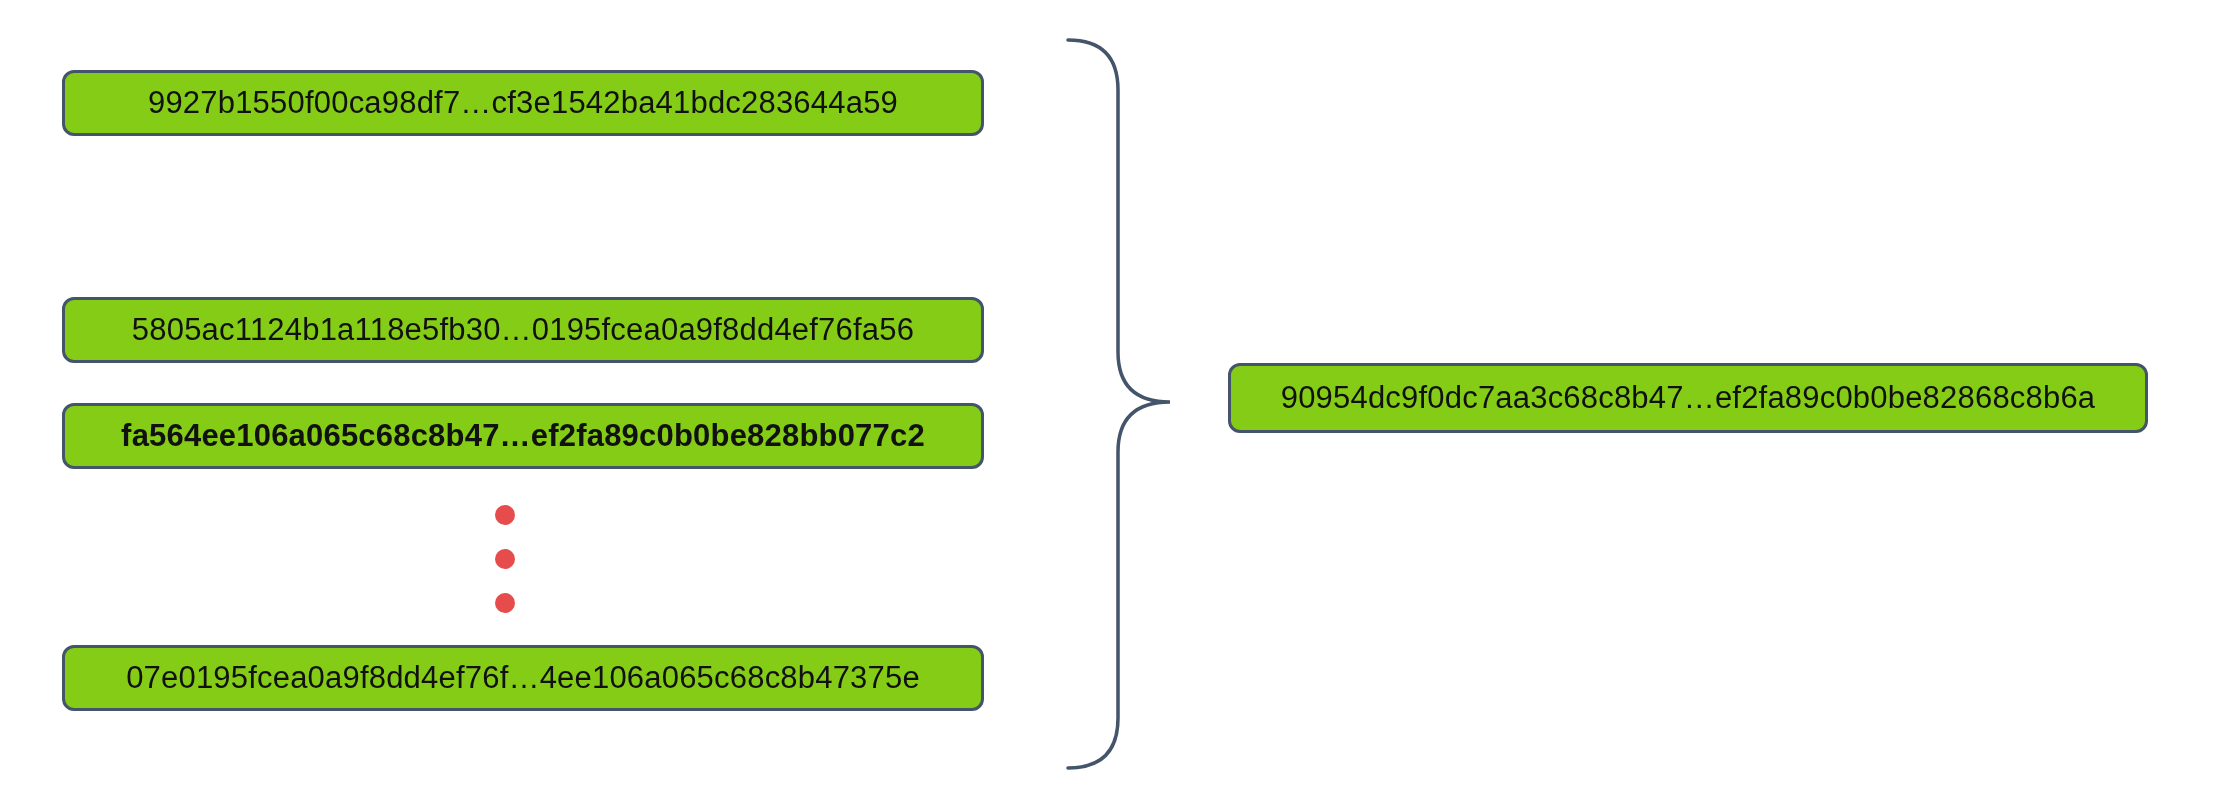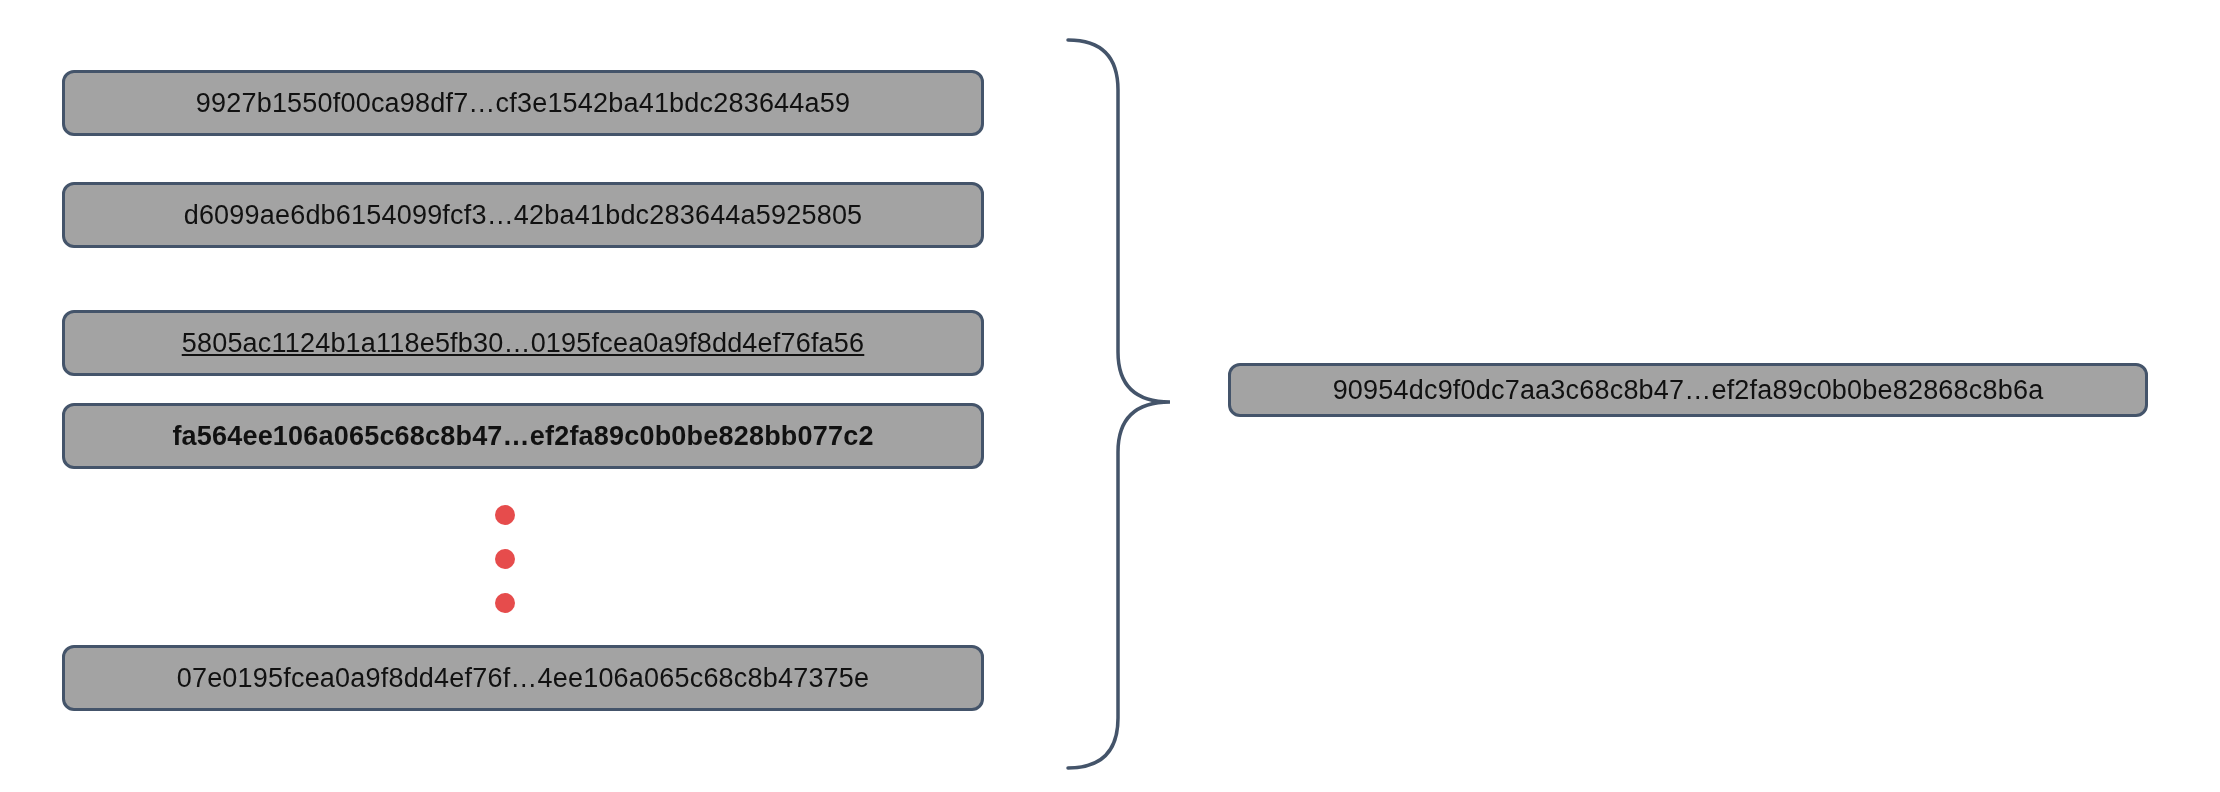--- a/index.html
+++ b/index.html
@@ -11,37 +11,37 @@
   .canvas {
     position: relative;
     width: 2220px;
     height: 792px;
     background: var(--bg, #ffffff);
     overflow: hidden;
   }
   .hash-box {
     position: absolute;
     box-sizing: border-box;
-    background: #a3a3a3;
+    background: #84cc16;
     border: 3px solid var(--outline, #44546a);
     border-radius: 12px;
     display: flex;
     align-items: center;
     justify-content: center;
-    font-size: 27px;
+    font-size: 31px;
     color: var(--text, #111111);
     letter-spacing: 0.2px;
     white-space: nowrap;
   }
   .left-box  { left: 62px;  width: 922px; height: 66px; }
-  .right-box { left: 1228px; top: 363px; width: 920px; height: 54px; }
+  .right-box { left: 1228px; top: 363px; width: 920px; height: 70px; }
 
   .pos-0 { top: 70px; }
   .pos-1 { top: 182px; }
-  .pos-2 { top: 310px; text-decoration: underline; }
+  .pos-2 { top: 297px; }
   .pos-3 { top: 403px; font-weight: bold; }
   .pos-4 { top: 645px; justify-content: center; }
 
   .dots {
     position: absolute;
     left: 495px;
     top: 505px;
     width: 20px;
     height: 108px;
     display: flex;
@@ -71,23 +71,20 @@
 </style>
 </head>
 <body>
 
 <div class="canvas">
 
   <div class="hash-box left-box pos-0">
     <span>9927b1550f00ca98df7…cf3e1542ba41bdc283644a59</span>
   </div>
 
-  <div class="hash-box left-box pos-1">
-    <span>d6099ae6db6154099fcf3…42ba41bdc283644a5925805</span>
-  </div>
 
   <div class="hash-box left-box pos-2">
     <span>5805ac1124b1a118e5fb30…0195fcea0a9f8dd4ef76fa56</span>
   </div>
 
   <div class="hash-box left-box pos-3">
     <span>fa564ee106a065c68c8b47…ef2fa89c0b0be828bb077c2</span>
   </div>
 
   <div class="dots">

